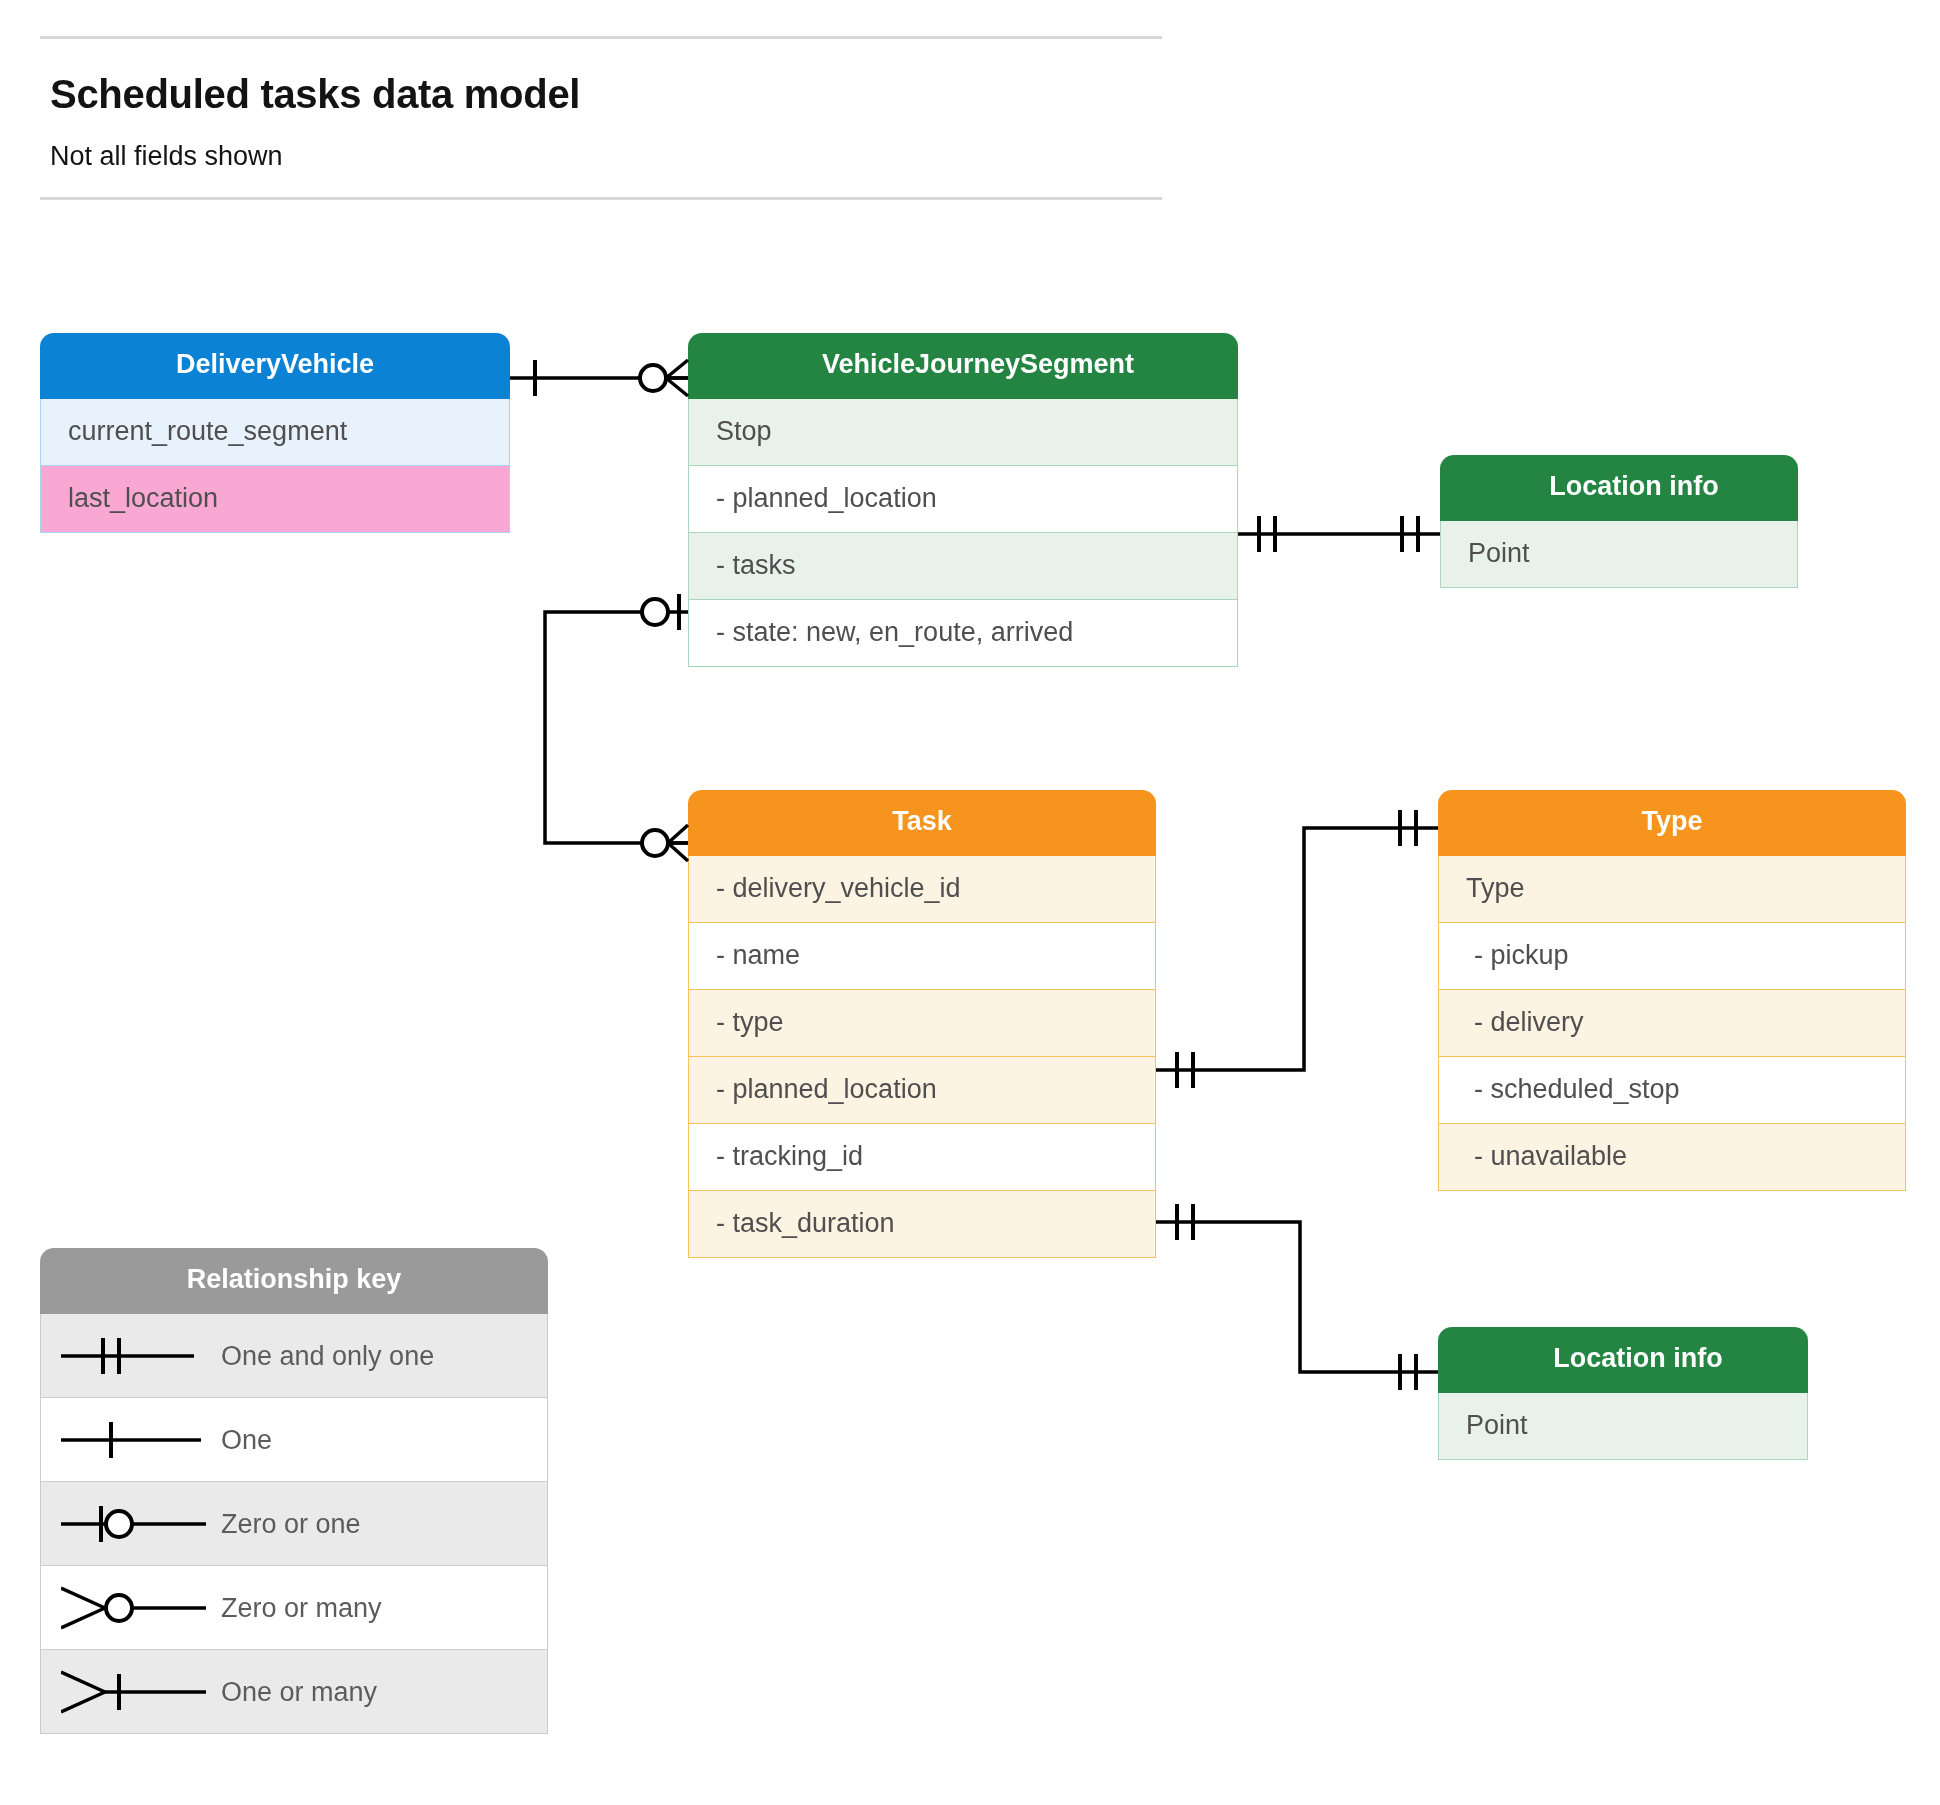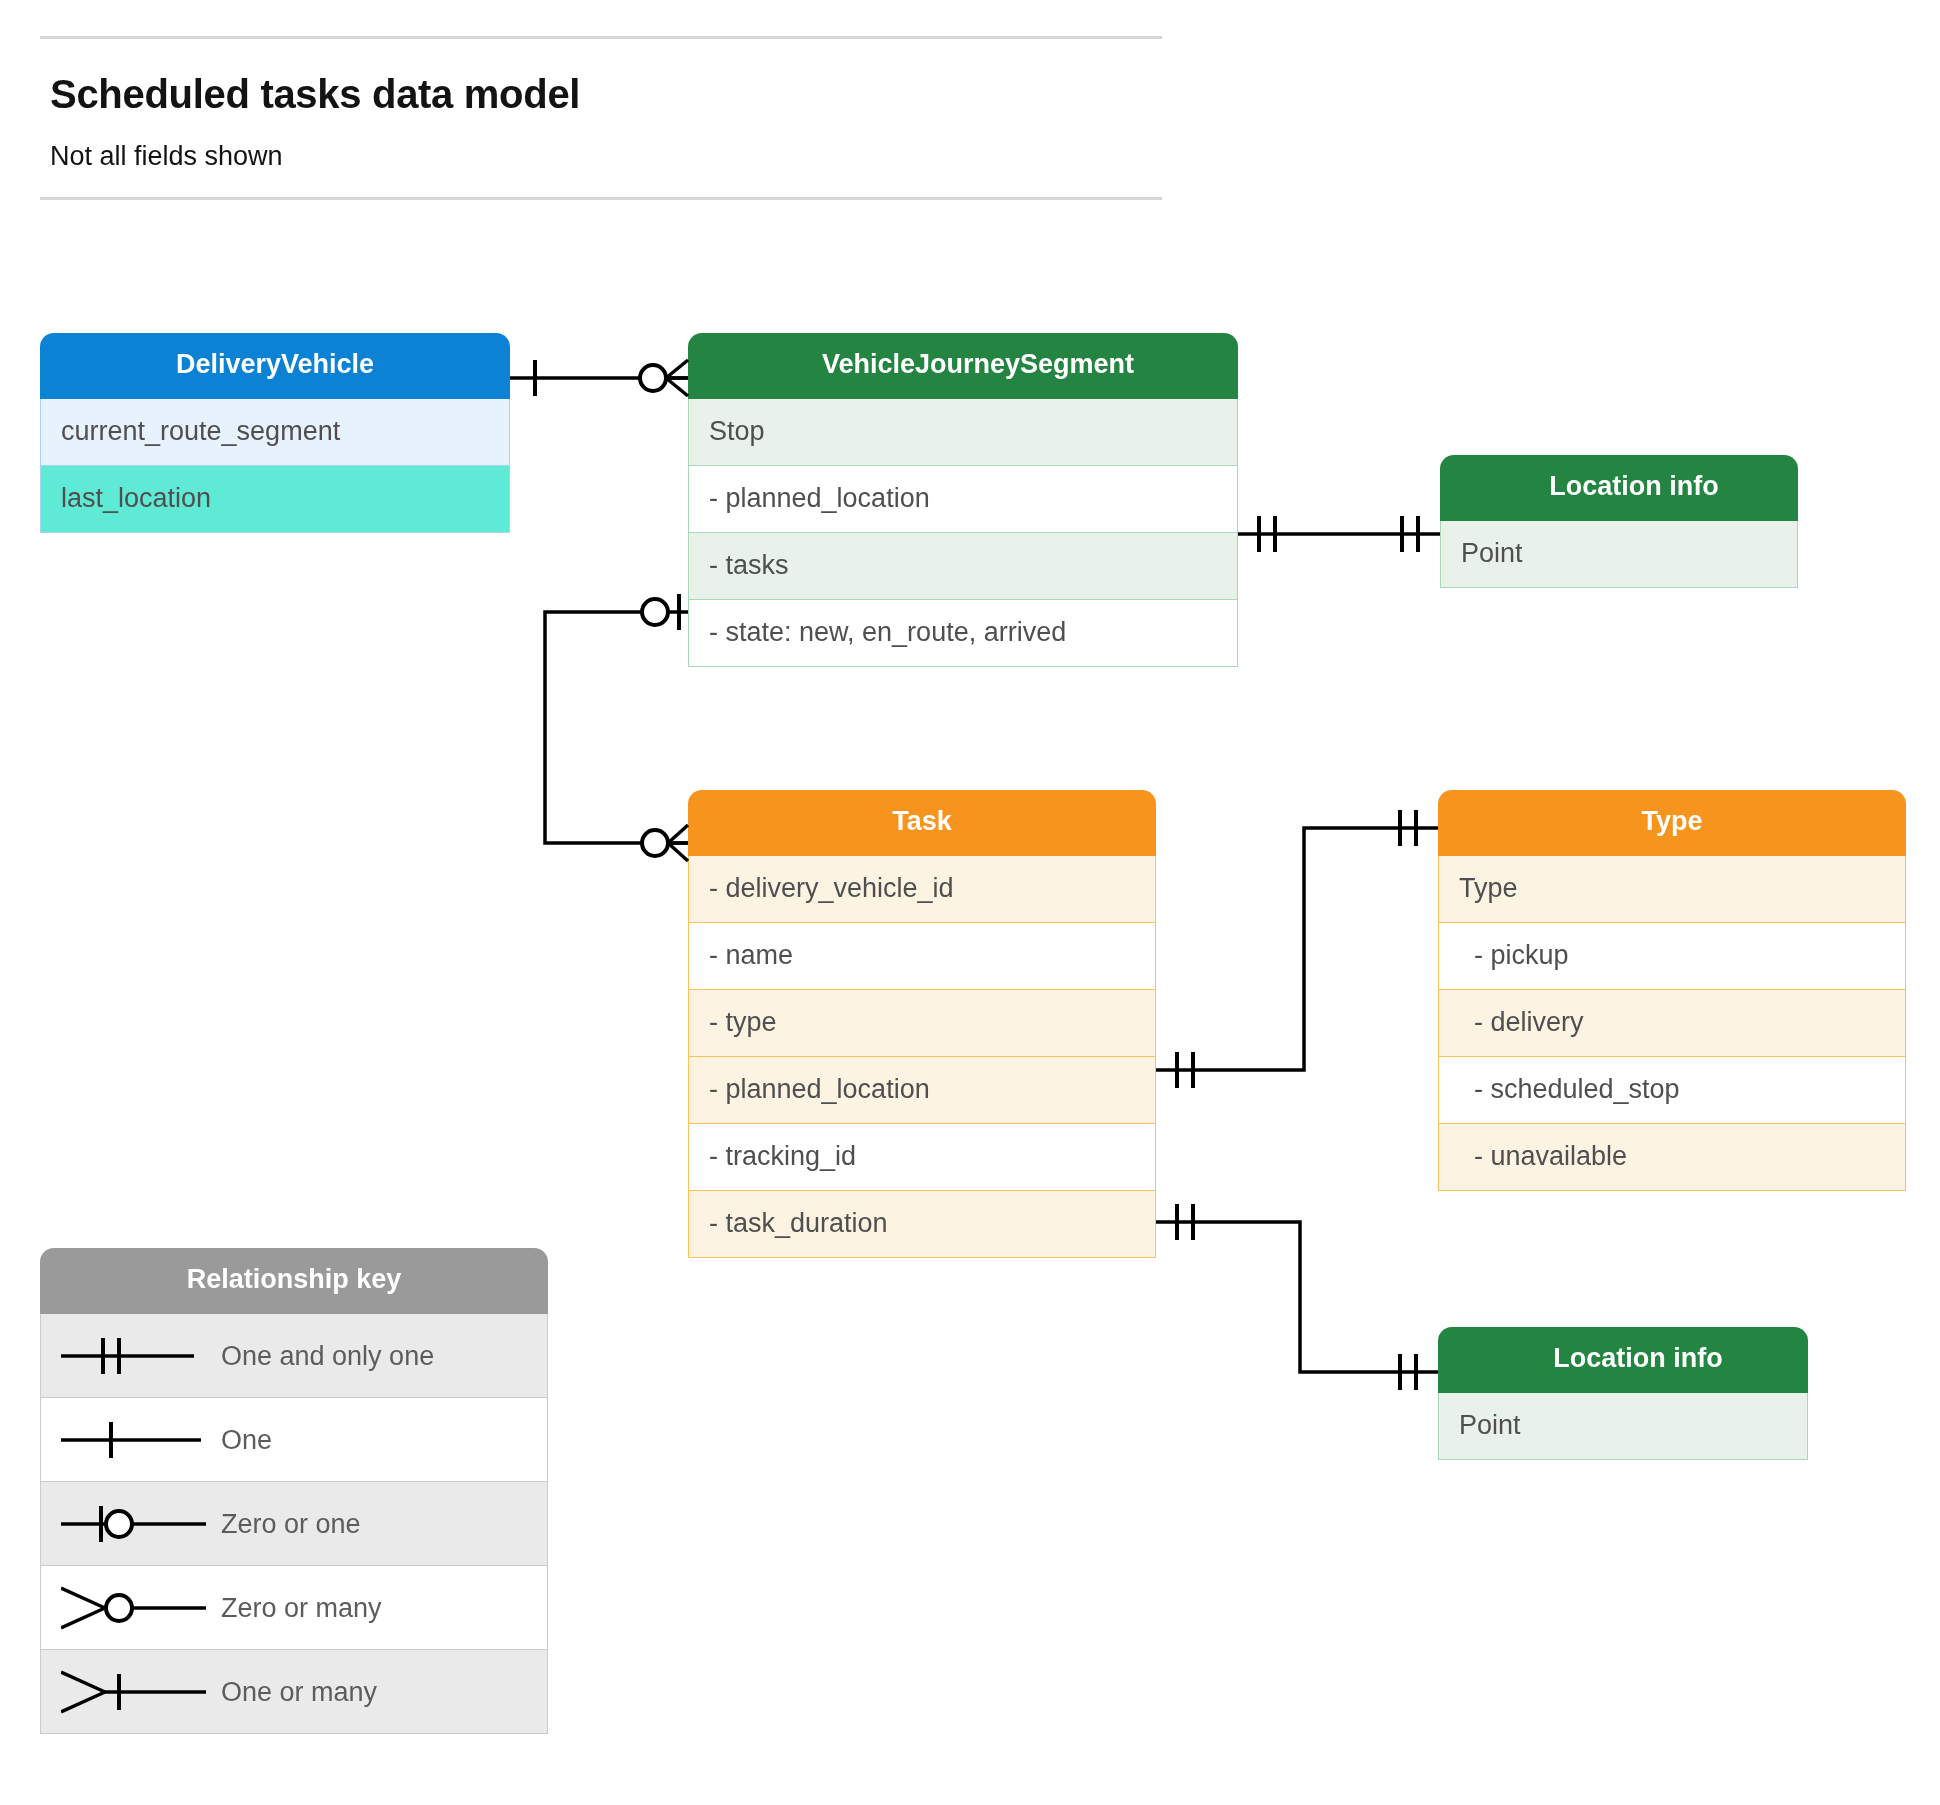--- a/index.html
+++ b/index.html
@@ -66,29 +66,29 @@
     border-radius: 14px 14px 0 0;
     white-space: nowrap;
     overflow: hidden;
   }
   .entity-row {
     box-sizing: border-box;
     height: 67px;
     line-height: 65px;
     font-size: 27px;
     color: #4f4f4f;
-    padding-left: 20px;
+    padding-left: 27px;
     white-space: nowrap;
     overflow: hidden;
   }
   .entity-row.indent { padding-left: 35px; }
 
   
   .t-blue .entity-header { background: #0b82d4; }
-  .t-blue .entity-row { border: 1px solid #a8d3f2; border-top: none; background: #5eead4; }
+  .t-blue .entity-row { border: 1px solid #a8d3f2; border-top: none; background: #f9a8d4; }
   .t-blue .entity-row.alt { background: #e8f2fc; }
 
   
   .t-green .entity-header { background: #248543; padding-left: 30px; }
   .t-green .entity-row { border: 1px solid #a8d8b9; border-top: none; background: #ffffff; }
   .t-green .entity-row.alt { background: #e8f2ea; }
 
   
   .t-orange .entity-header { background: #f7941d; }
   .t-orange .entity-row { border: 1px solid #fbc25b; border-top: none; background: #ffffff; }

